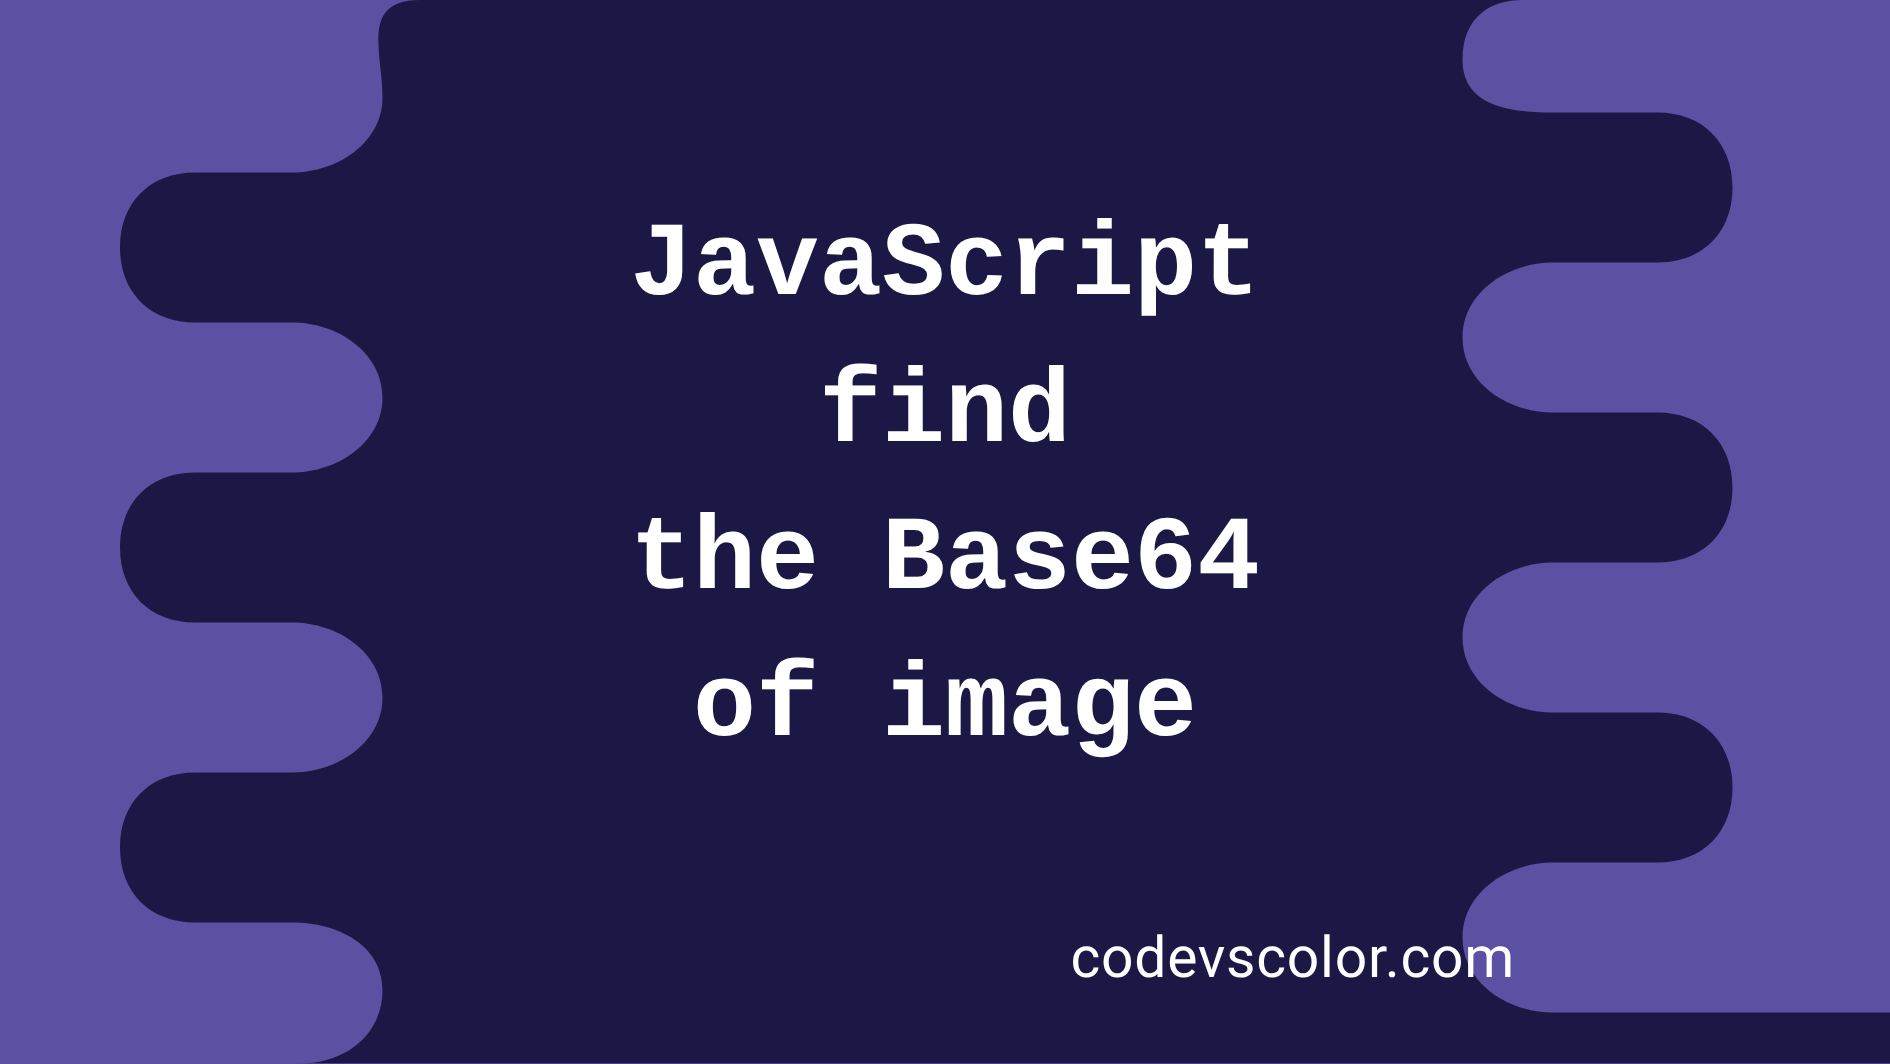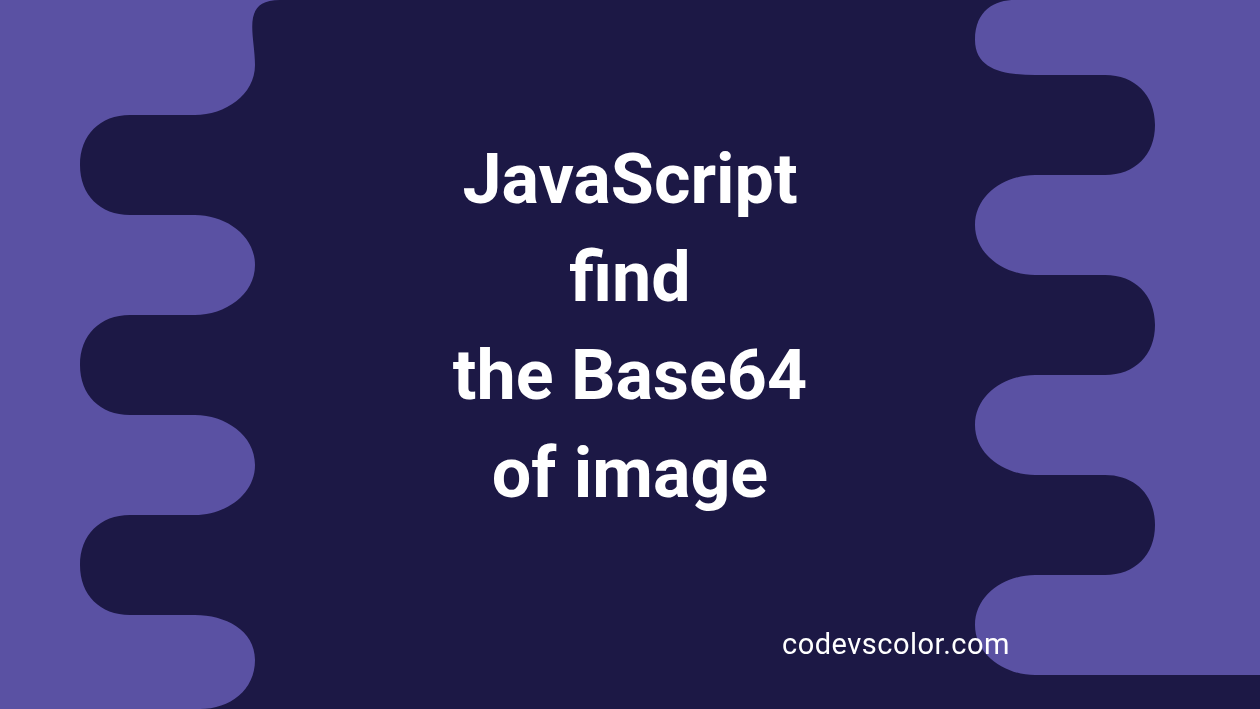--- a/index.html
+++ b/index.html
@@ -17,27 +17,28 @@
     position: absolute;
     top: 130px;
     left: 0;
     width: 100%;
     text-align: center;
     color: #ffffff;
     font-size: 70px;
     font-weight: 700;
     line-height: 1.4;
     white-space: pre-line;
+    font-family: Liberation Mono, monospace;
   }
   .footer-text {
     position: absolute;
     bottom: 48px;
     right: 250px;
     color: #ffffff;
-    font-size: 29px;
+    font-size: 38px;
     font-weight: 400;
     letter-spacing: 0.5px;
   }
 </style>
 </head>
 <body>
 
 <svg class="blob-shape" viewBox="0 0 1260 709" width="1260" height="709" preserveAspectRatio="none" style="left:0;top:0;">
   <path d="
     M 280 0

